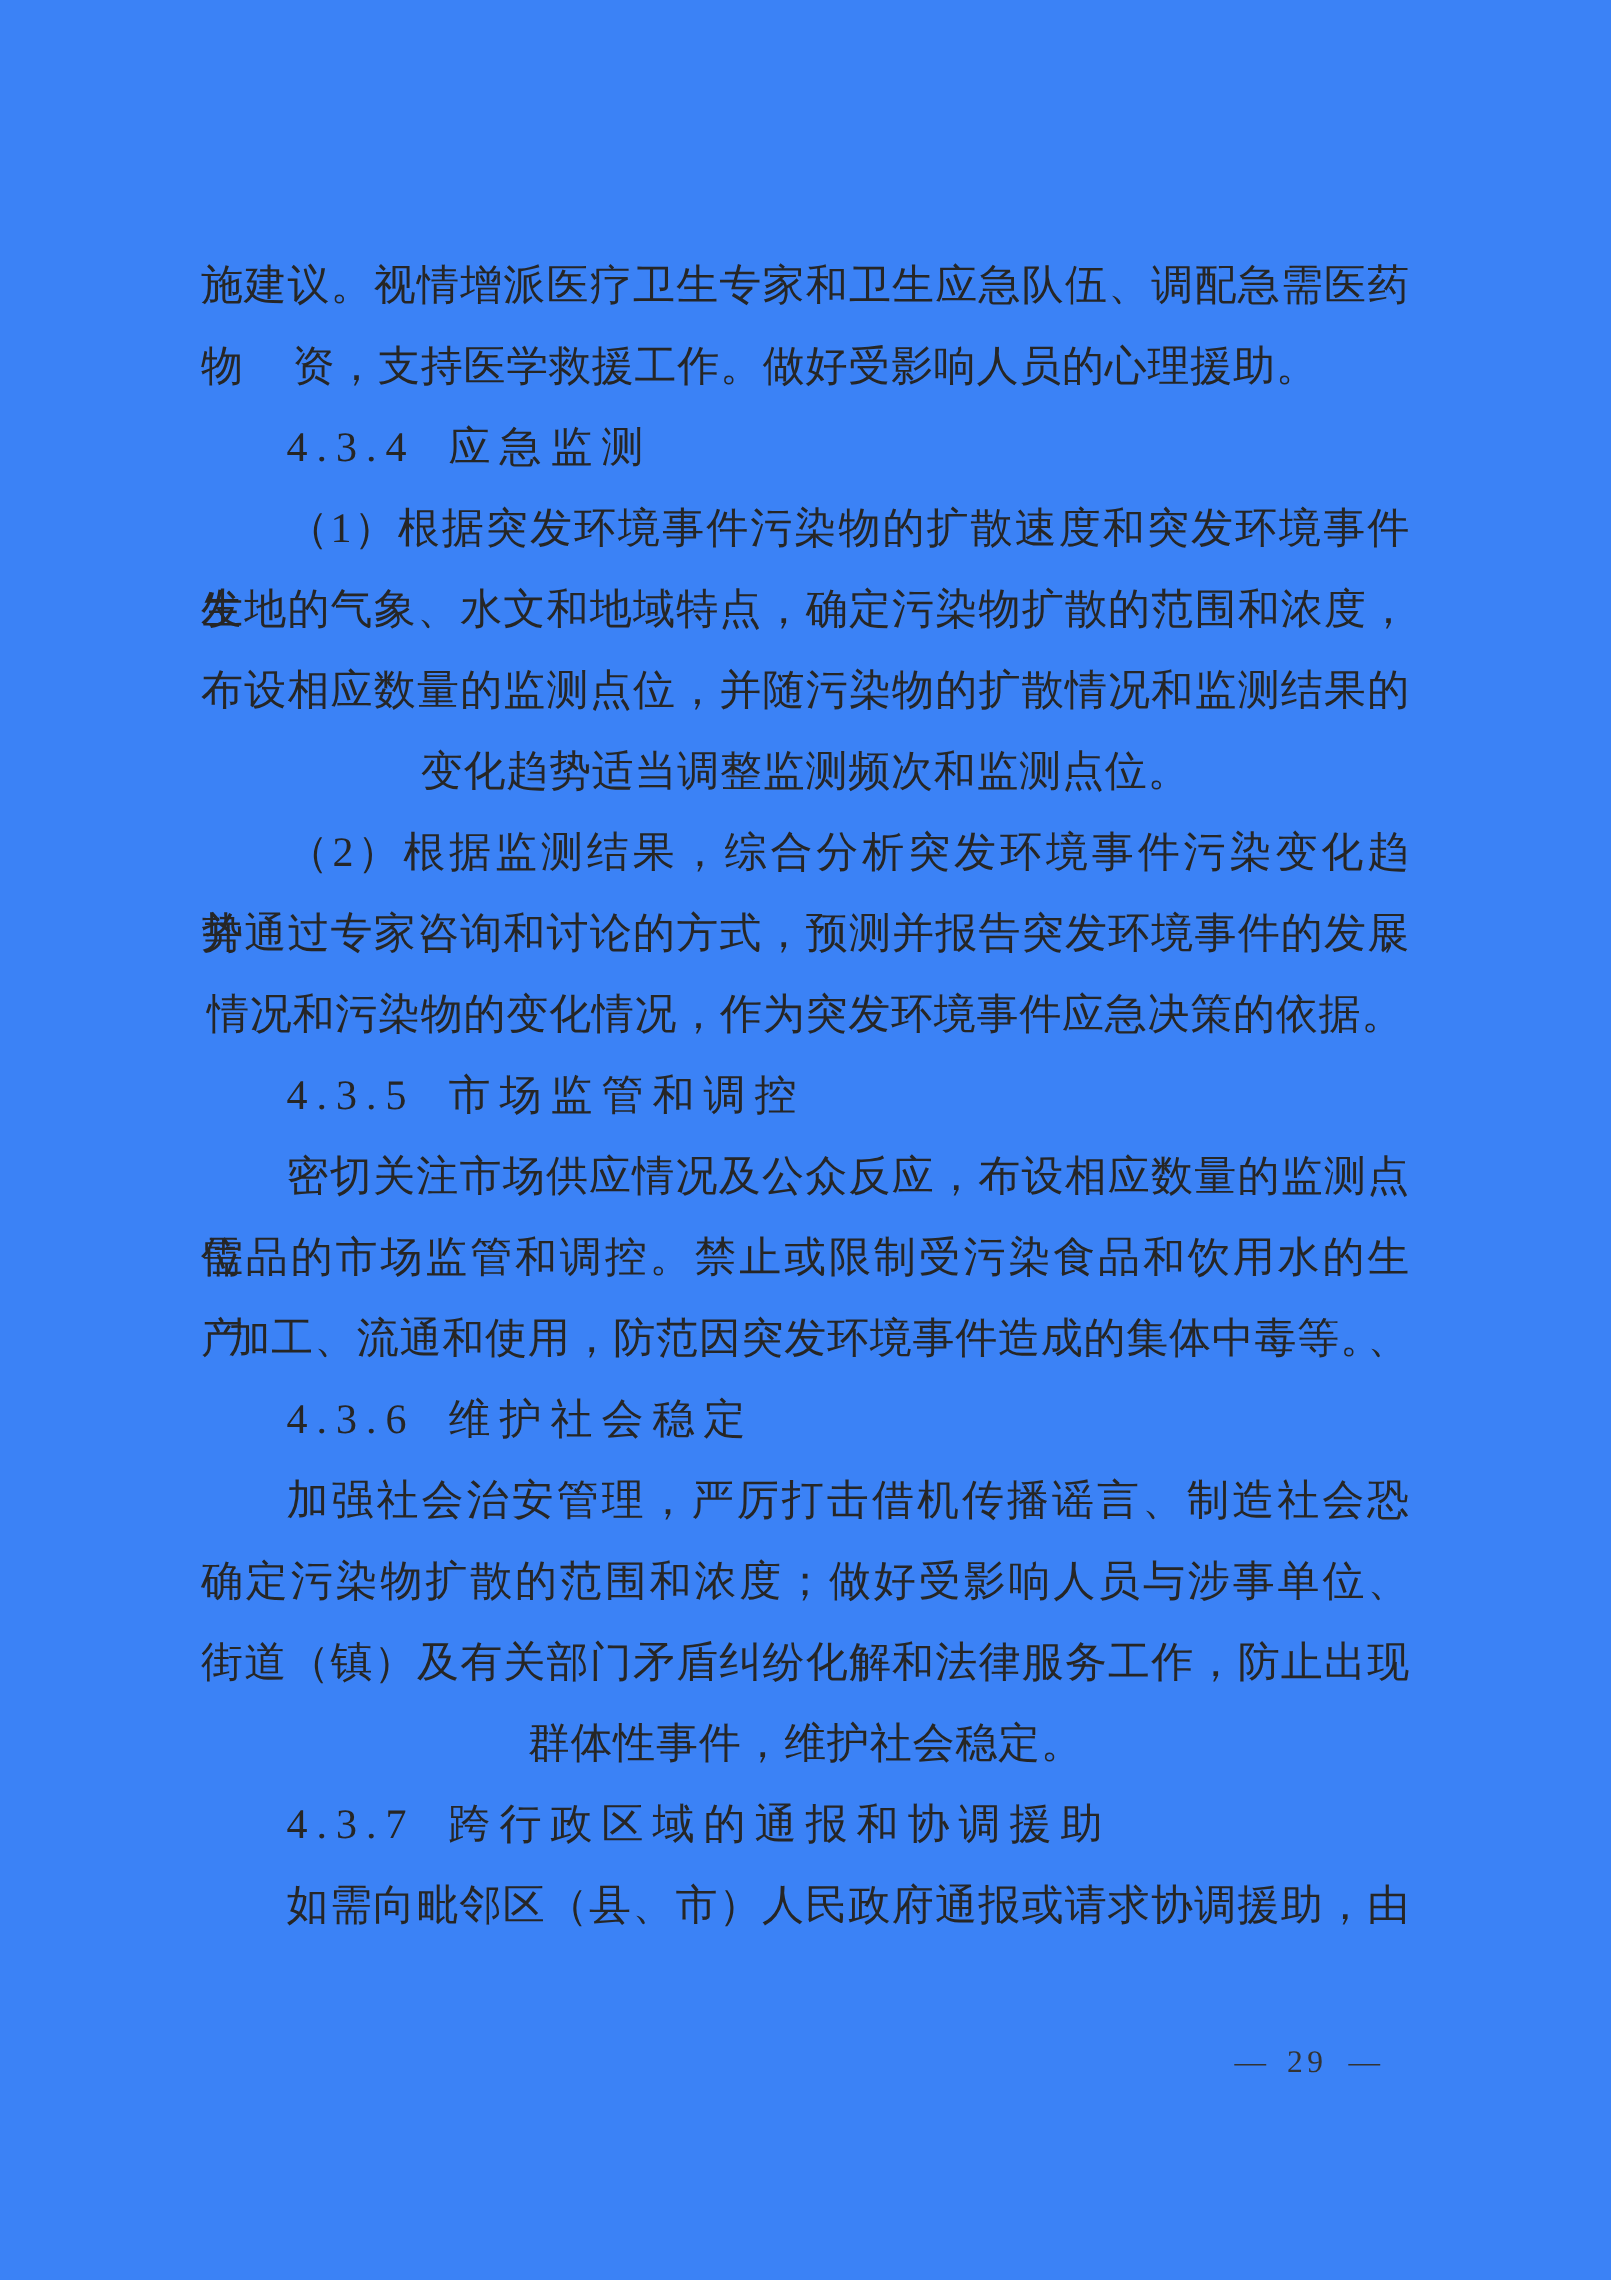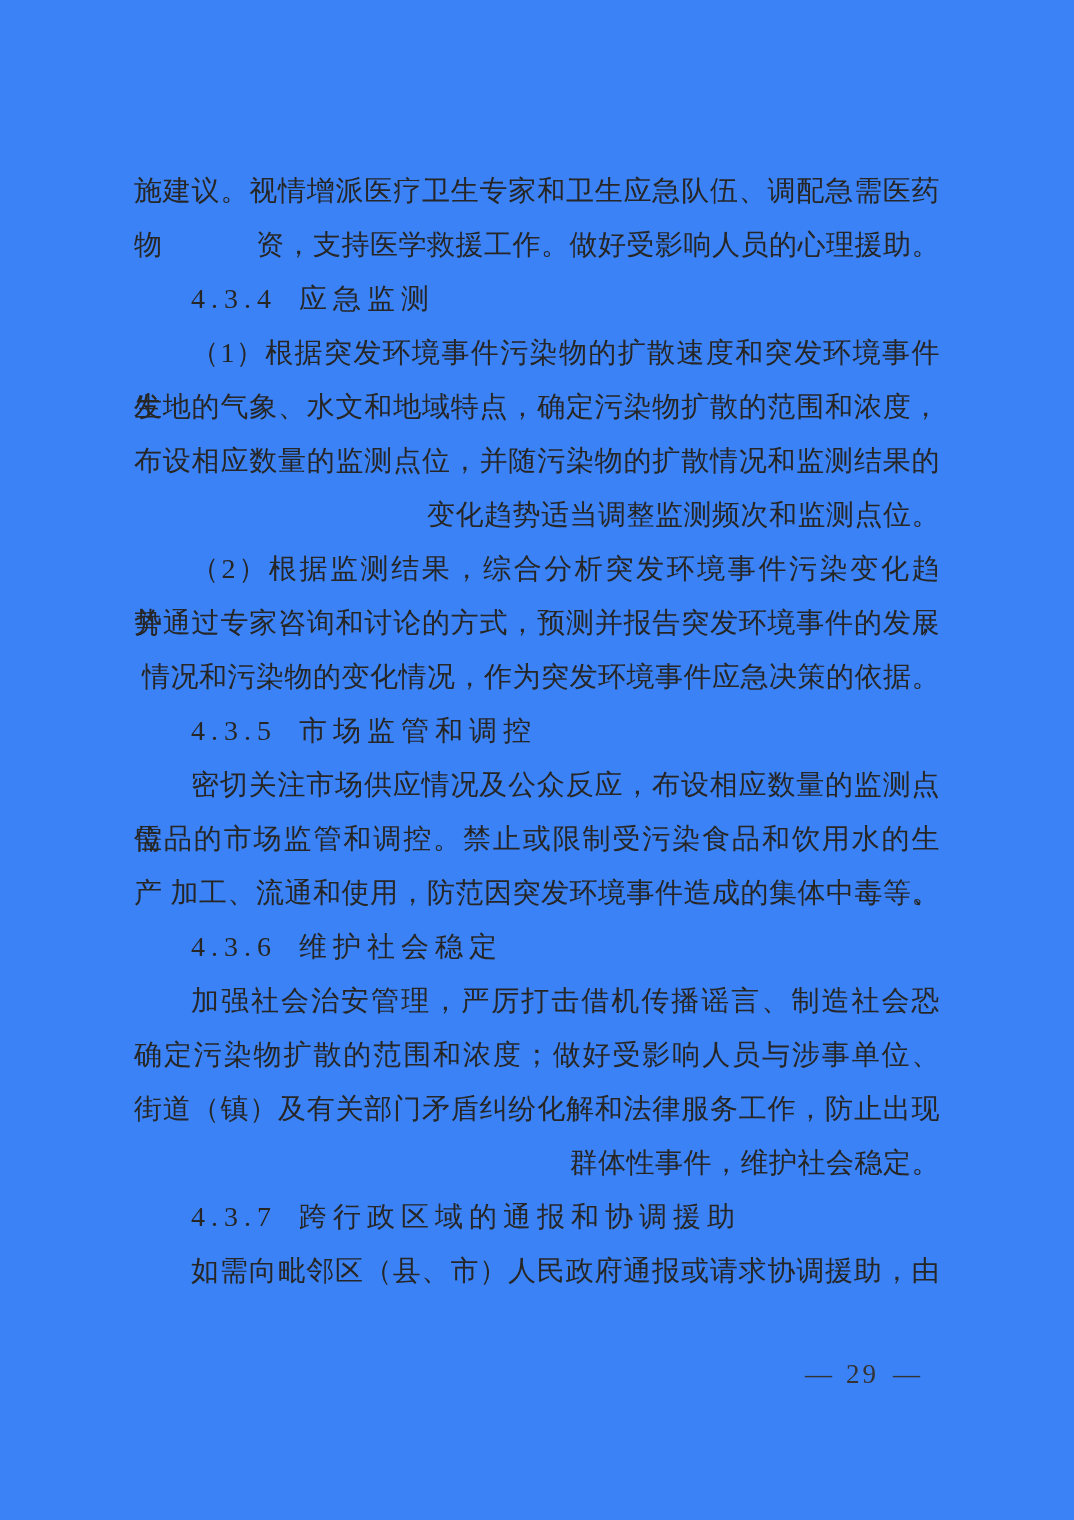--- a/index.html
+++ b/index.html
@@ -29,42 +29,42 @@
     letter-spacing: 0.5px;
   }
   
   .line.justify {
     text-align: justify;
     text-align-last: justify;
     text-justify: inter-character;
   }
   
   .line.end {
-    text-align: right;
+    text-align: center;
   }
   .indent {
     text-indent: 57px;
   }
   .heading {
     padding-left: 57px;
     text-align: left;
   }
   .h-num {
     letter-spacing: 6px;
     margin-right: 22px;
   }
   .h-title {
     letter-spacing: 6px;
   }
   .footer {
     position: absolute;
     top: 1358px;
     right: 0;
     padding-right: 140px;
-    font-size: 27px;
+    font-size: 21px;
     color: #333333;
     line-height: 32px;
   }
   .footer .dash {
     letter-spacing: 0;
     margin: 0 14px;
   }
   .footer .num {
     letter-spacing: 3px;
   }

